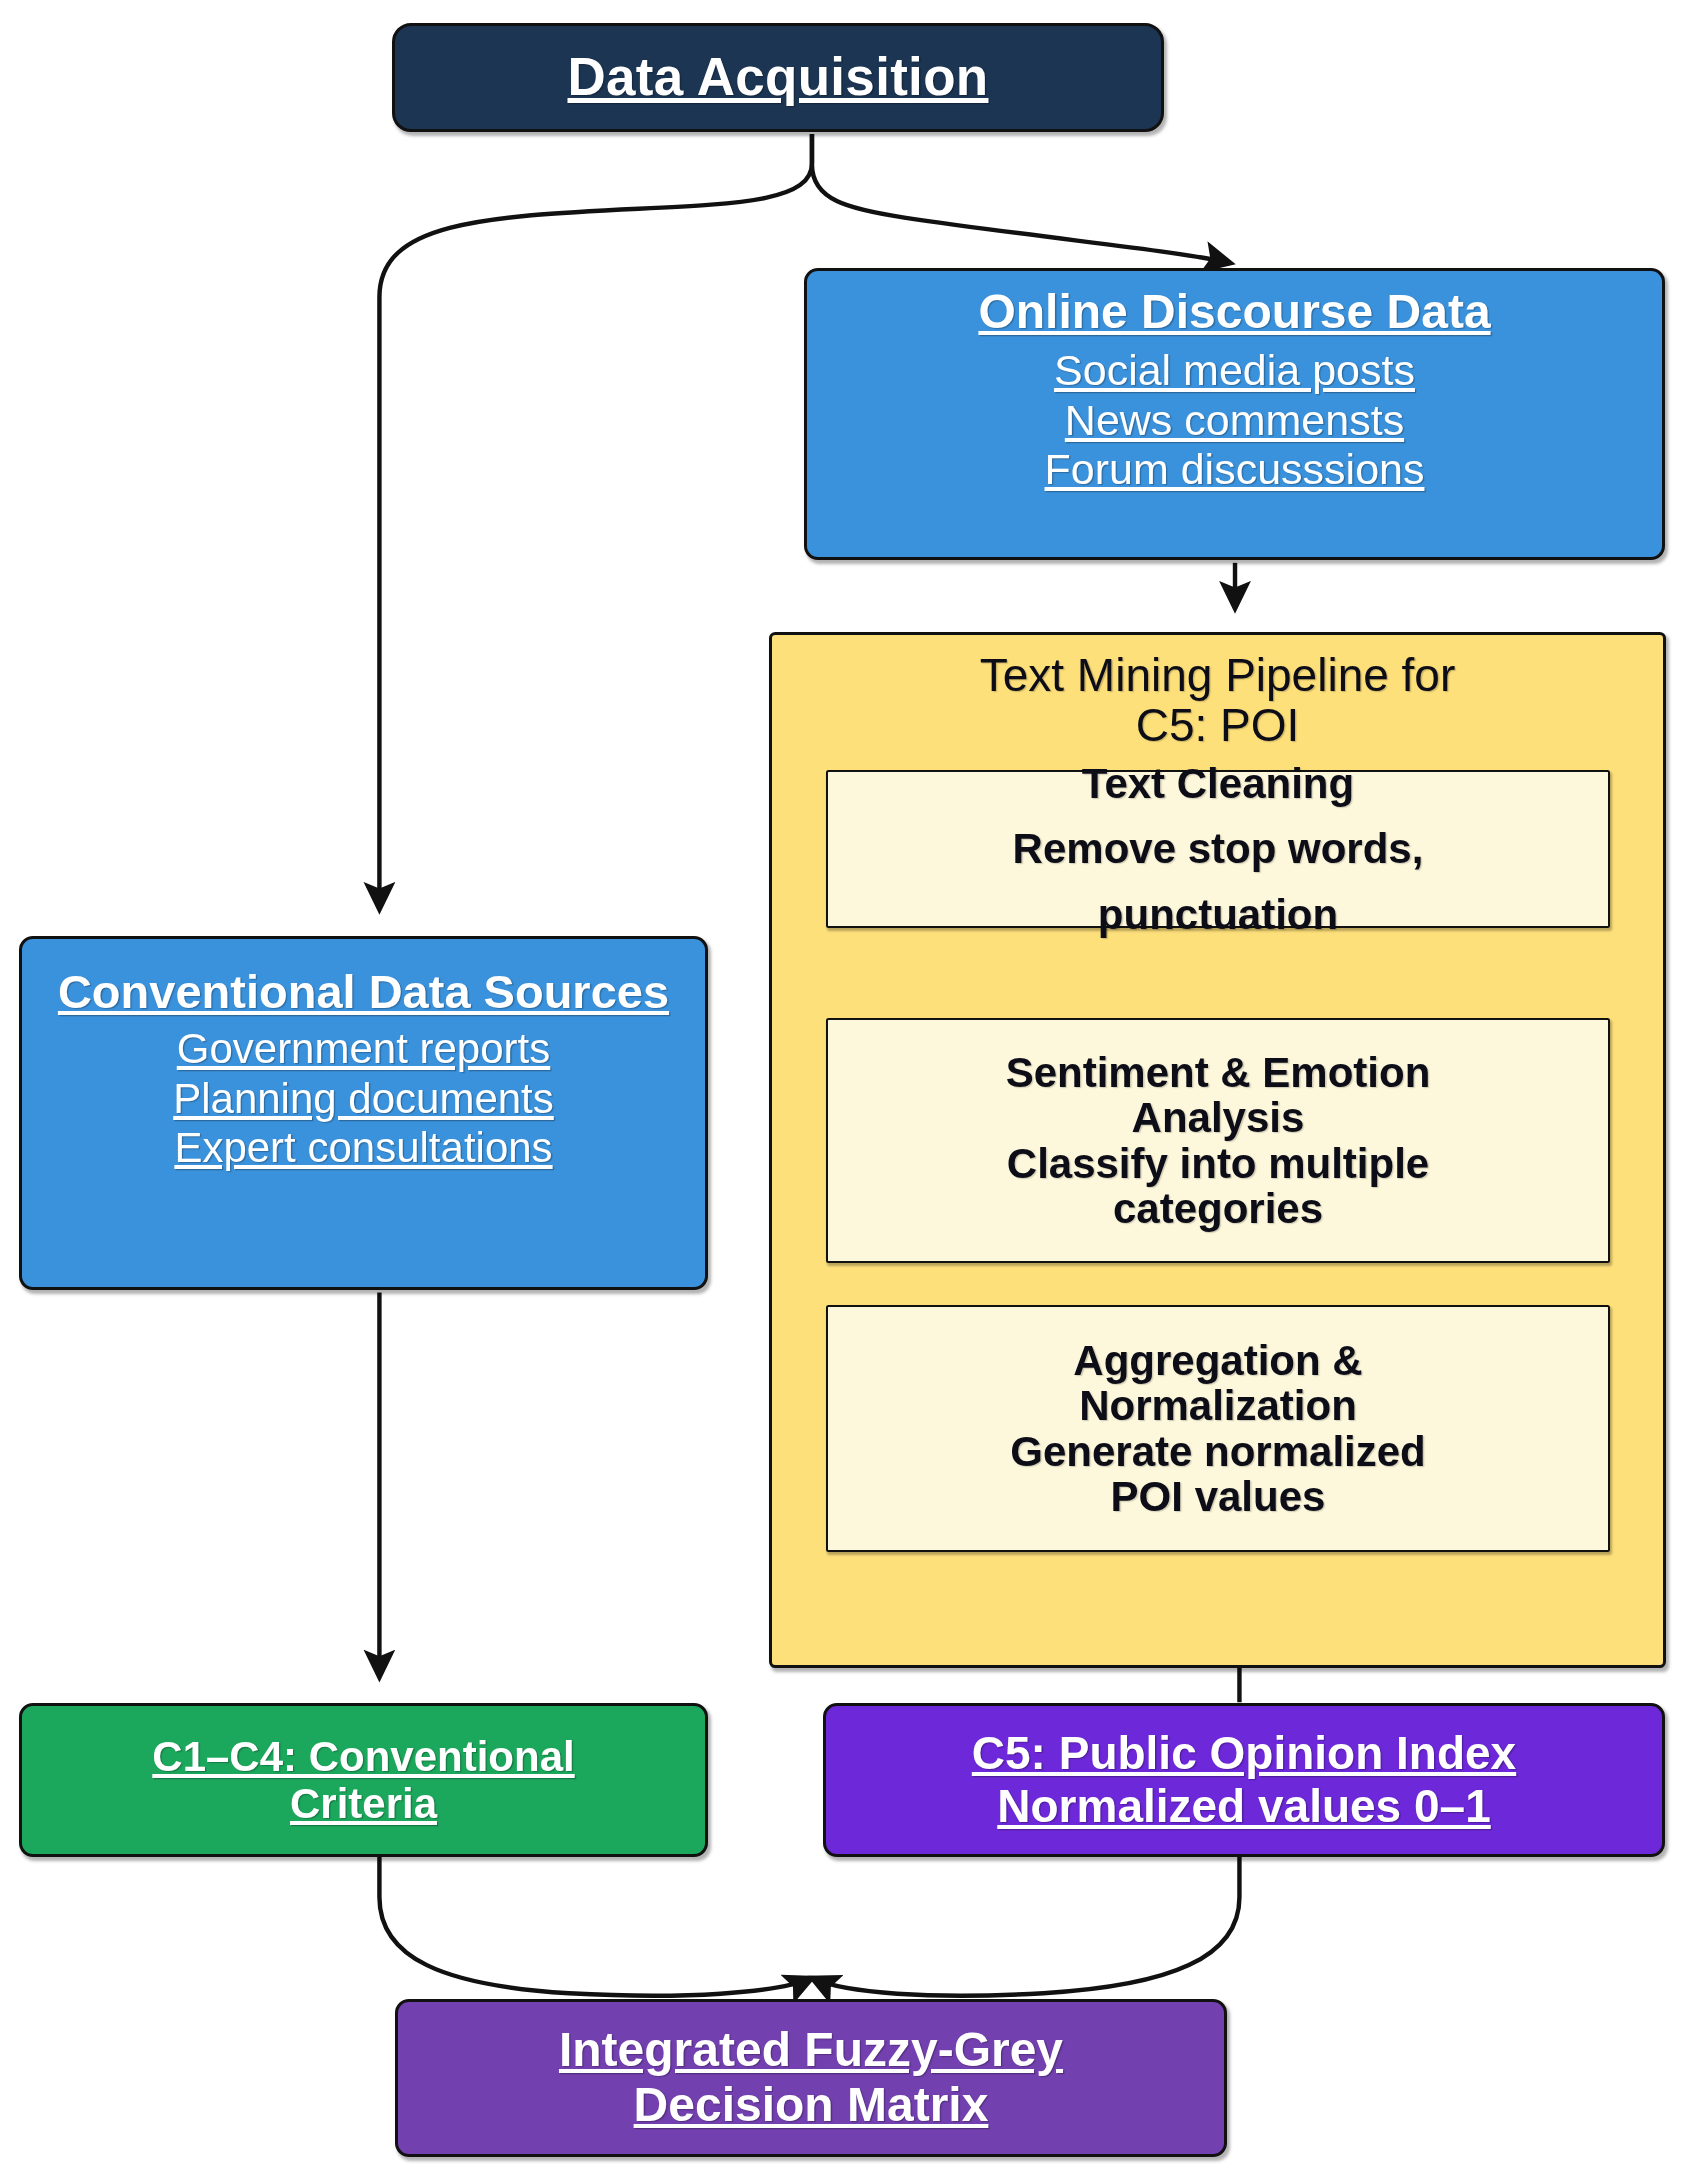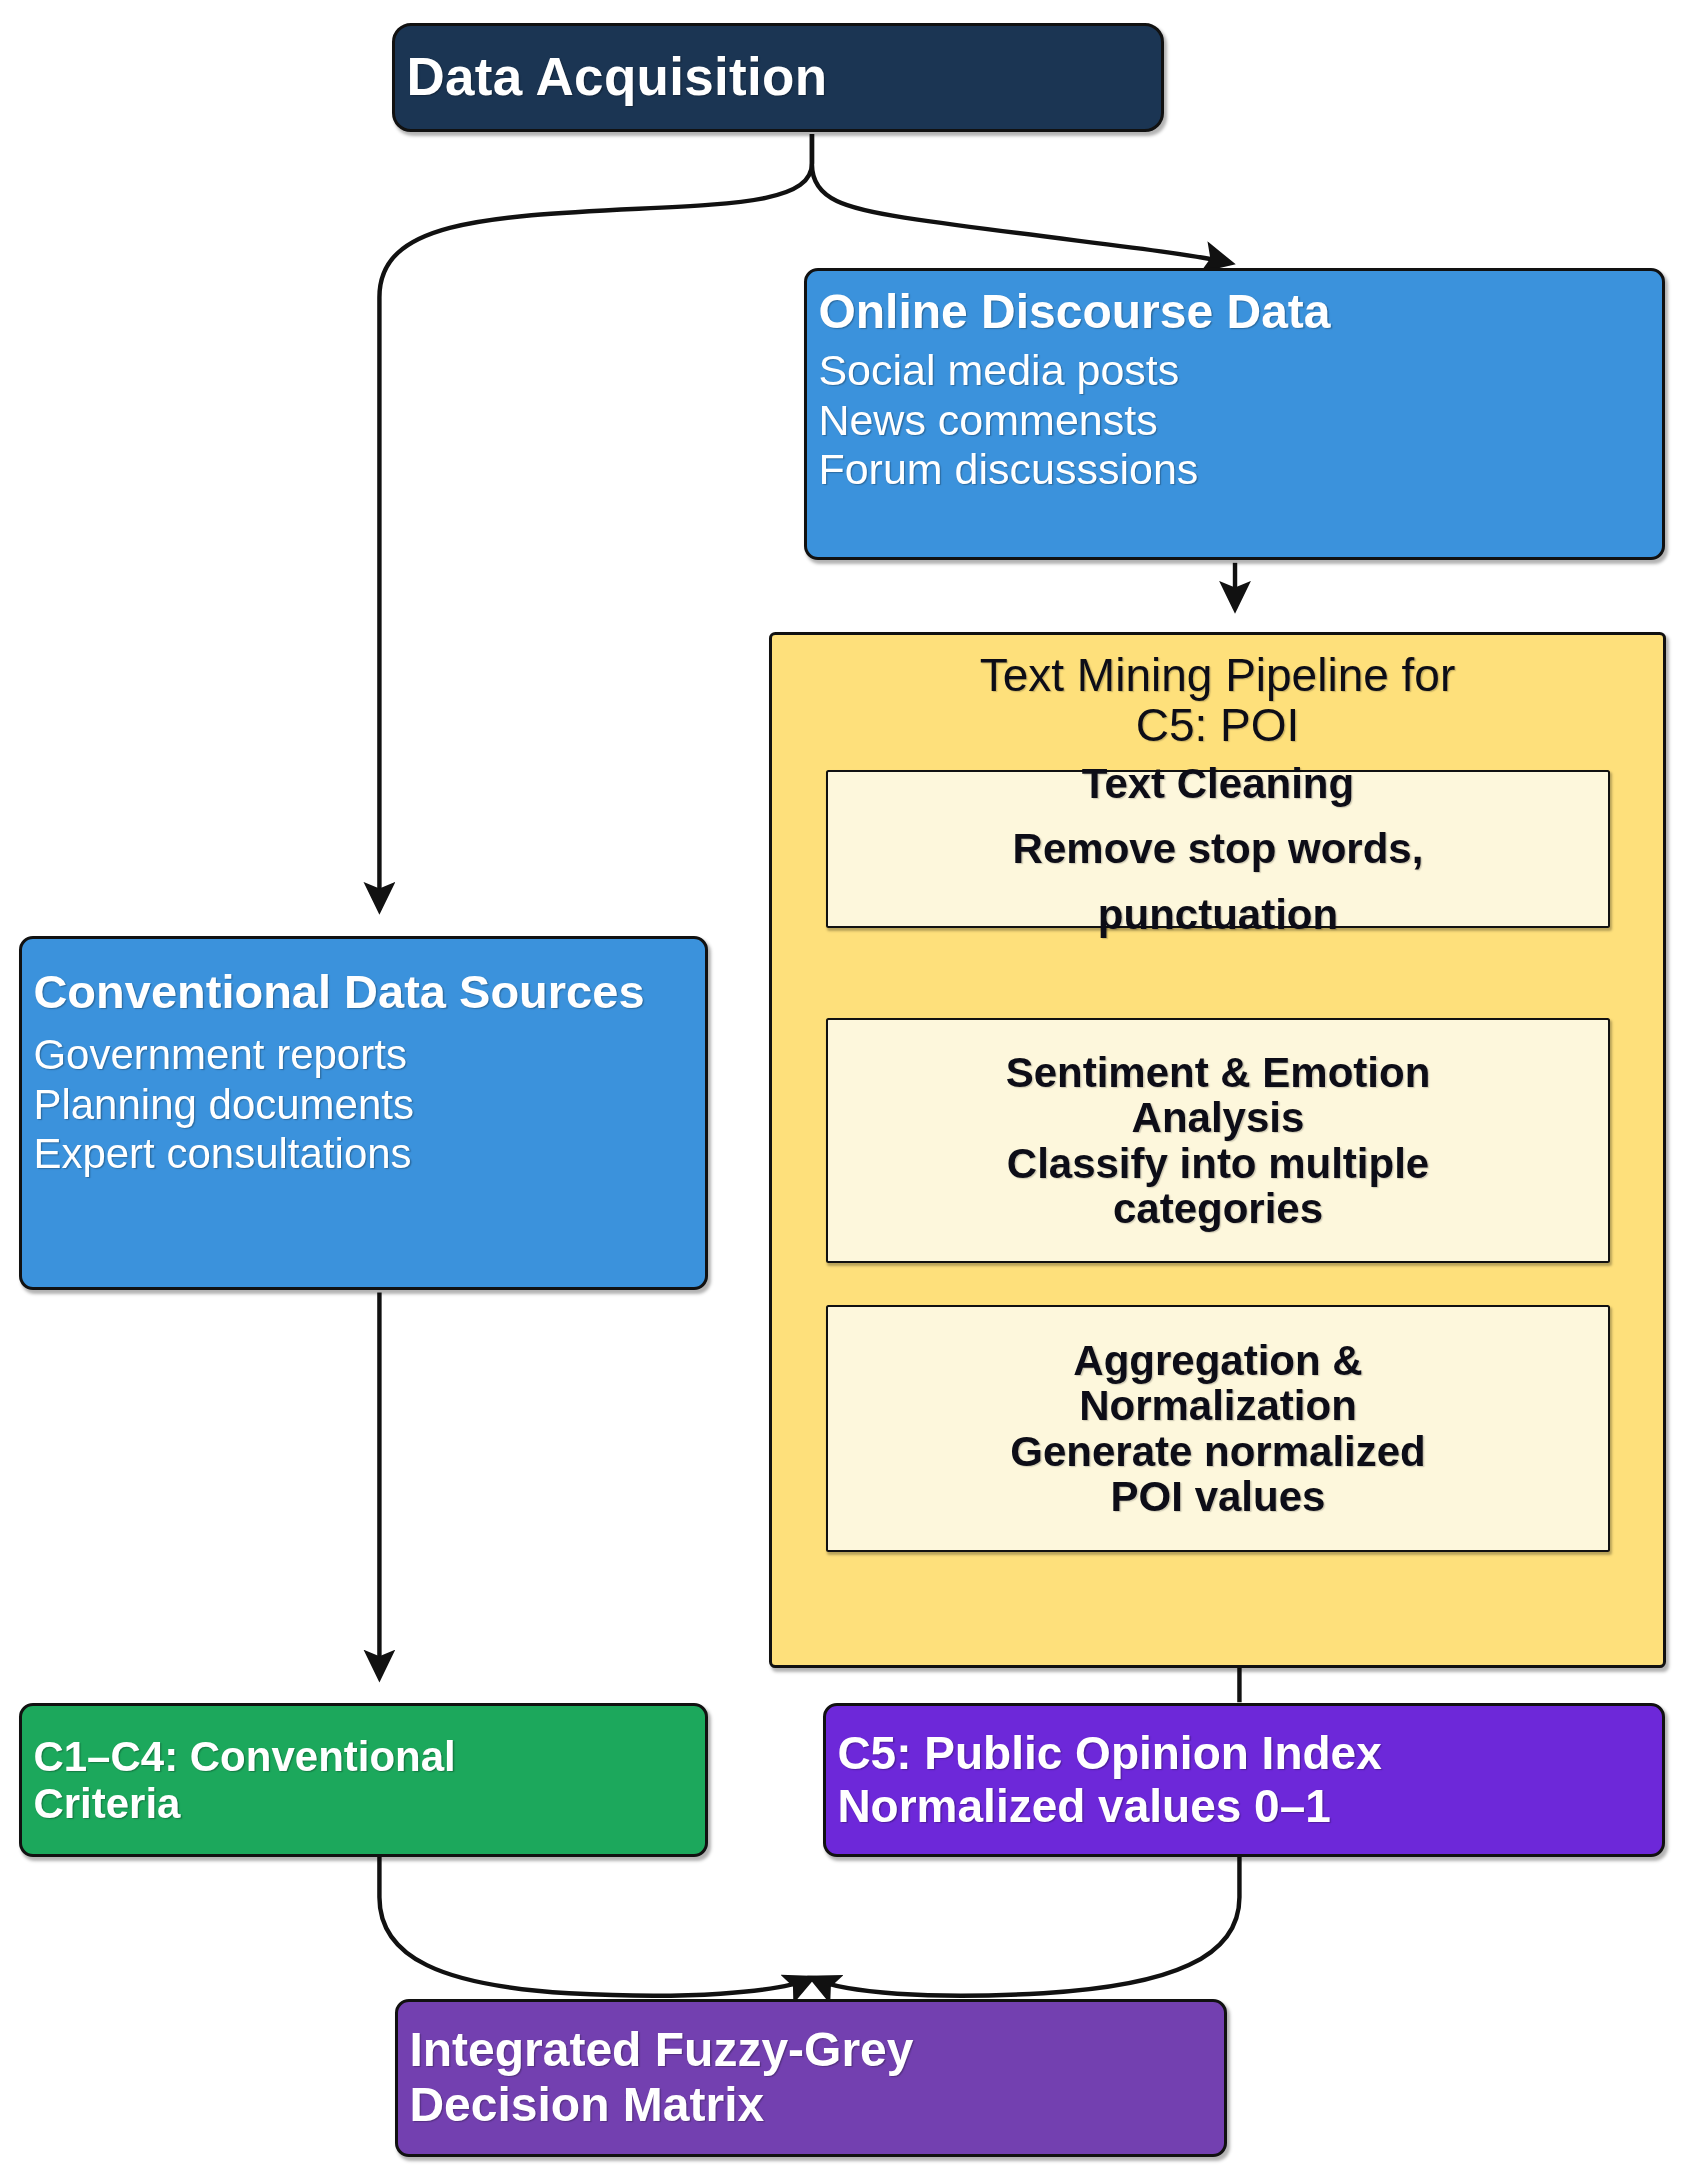--- a/index.html
+++ b/index.html
@@ -12,28 +12,29 @@
 
   
   #edges{position:absolute;left:0;top:0;width:1684px;height:2183px;}
 
   
   .node{
     position:absolute;
     box-sizing:border-box;
     display:flex;
     flex-direction:column;
-    align-items:flex-start;
+    align-items:center;
     justify-content:center;
     text-align:center;
     border:3.2px solid #111111;
     border-radius:16.4px;
     box-shadow:2.5px 3.2px 3.2px rgba(0,0,0,0.30);
     padding:6.3px 11.4px;
     line-height:1.06;
+    text-decoration:underline;
   }
   .node .ttl{font-weight:bold;}
   .node .sub{font-weight:normal;}
 
   .white-txt{color:#ffffff;text-shadow:1.3px 1.3px 1.3px rgba(0,0,0,0.28);}
 
   
   #n-acq{
     left:392px;top:23px;width:772px;height:109px;
     background:#1b3553;border-radius:19px;
@@ -46,21 +47,21 @@
     justify-content:flex-start;padding-top:16.4px;
   }
   #n-online .ttl{font-size:48px;margin-bottom:6.3px;}
   #n-online .sub{font-size:43px;margin-top:3.8px;}
 
   #n-conv{
     left:19px;top:936px;width:689px;height:354px;
     background:#3b92dc;border-radius:14px;
     justify-content:flex-start;padding-top:26.6px;
   }
-  #n-conv .ttl{font-size:47px;line-height:1.12;margin-bottom:10px;}
+  #n-conv .ttl{font-size:47px;line-height:1.12;margin-bottom:4px;}
   #n-conv .sub{font-size:42px;margin-top:5px;}
 
   
   #n-pipe{
     left:769px;top:632px;width:897px;height:1036px;
     background:#fee07b;border:3.2px solid #111;border-radius:6.3px;
     box-shadow:2.5px 3.2px 3.2px rgba(0,0,0,0.30);
     box-sizing:border-box;
     position:absolute;
   }

